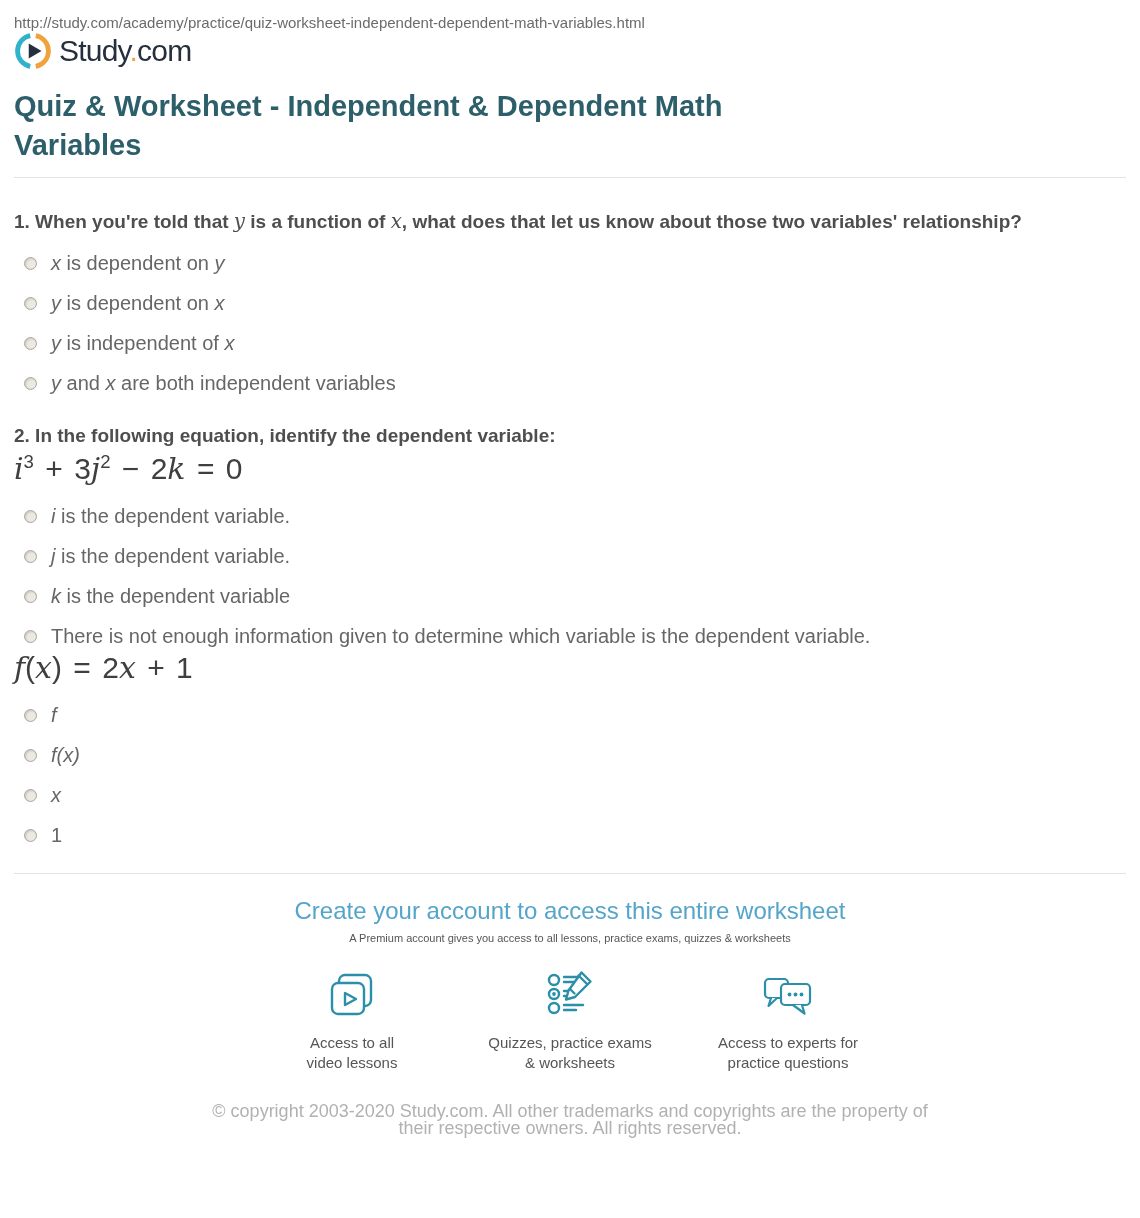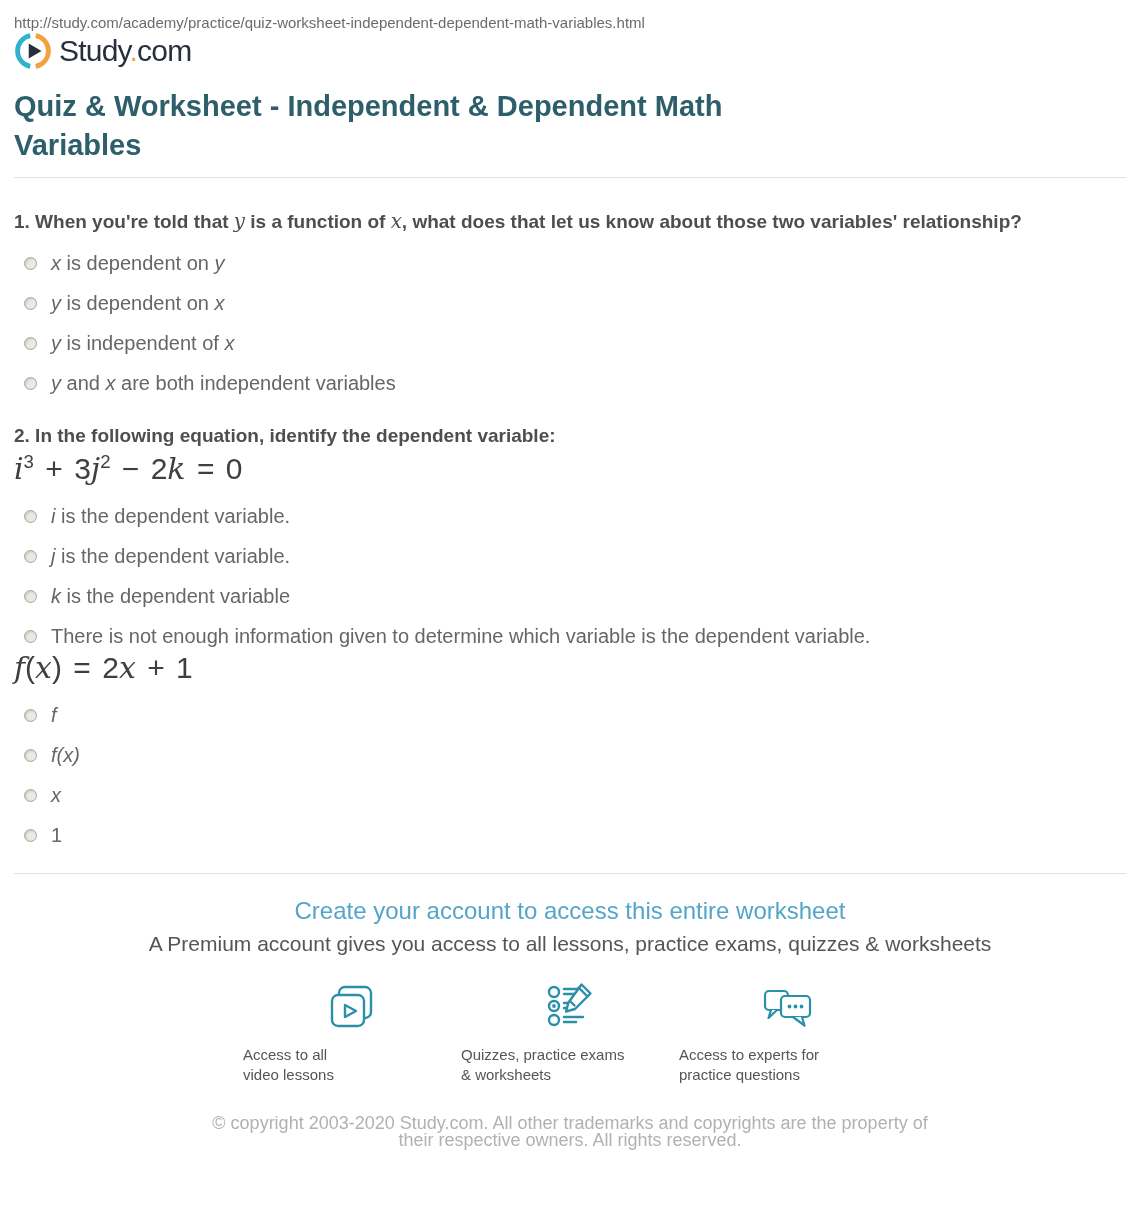--- a/index.html
+++ b/index.html
@@ -31,24 +31,24 @@
   .option { display:flex; align-items:center; margin-top:20px; min-height:20px; padding-left:10px; cursor:pointer; }
   .radio {
     width:13px; height:13px; flex:0 0 13px; margin-right:14px; border-radius:50%;
     background:#ece9e3; border:1px solid #aba69d;
     box-shadow:inset 1px 1px 2px rgba(0,0,0,0.15);
   }
   .option-label { font-size:20px; color:#666; line-height:20px; }
 
   .signup { text-align:center; }
   .signup-heading { margin-top:20px; font-size:24px; font-weight:400; color:#54a5c9; line-height:33px; cursor:pointer; }
-  .signup-sub { margin-top:5px; font-size:21px; color:#555; }
+  .signup-sub { margin-top:5px; font-size:11px; color:#555; }
 
   .features { display:flex; justify-content:center; align-items:flex-start; margin-top:24px; }
-  .feature { width:218px; text-align:left; }
+  .feature { width:218px; text-align:center; }
   .feature-icon { height:56px; display:flex; align-items:flex-end; justify-content:center; }
   .feature-label { margin-top:9px; font-size:15px; color:#555; line-height:20px; }
 
   .copyright { margin:30px auto 0; max-width:730px; text-align:center; font-size:18px; line-height:17px; color:#b1b1b1; }
 
   svg { display:block; }
 </style>
 </head>
 <body>
 

